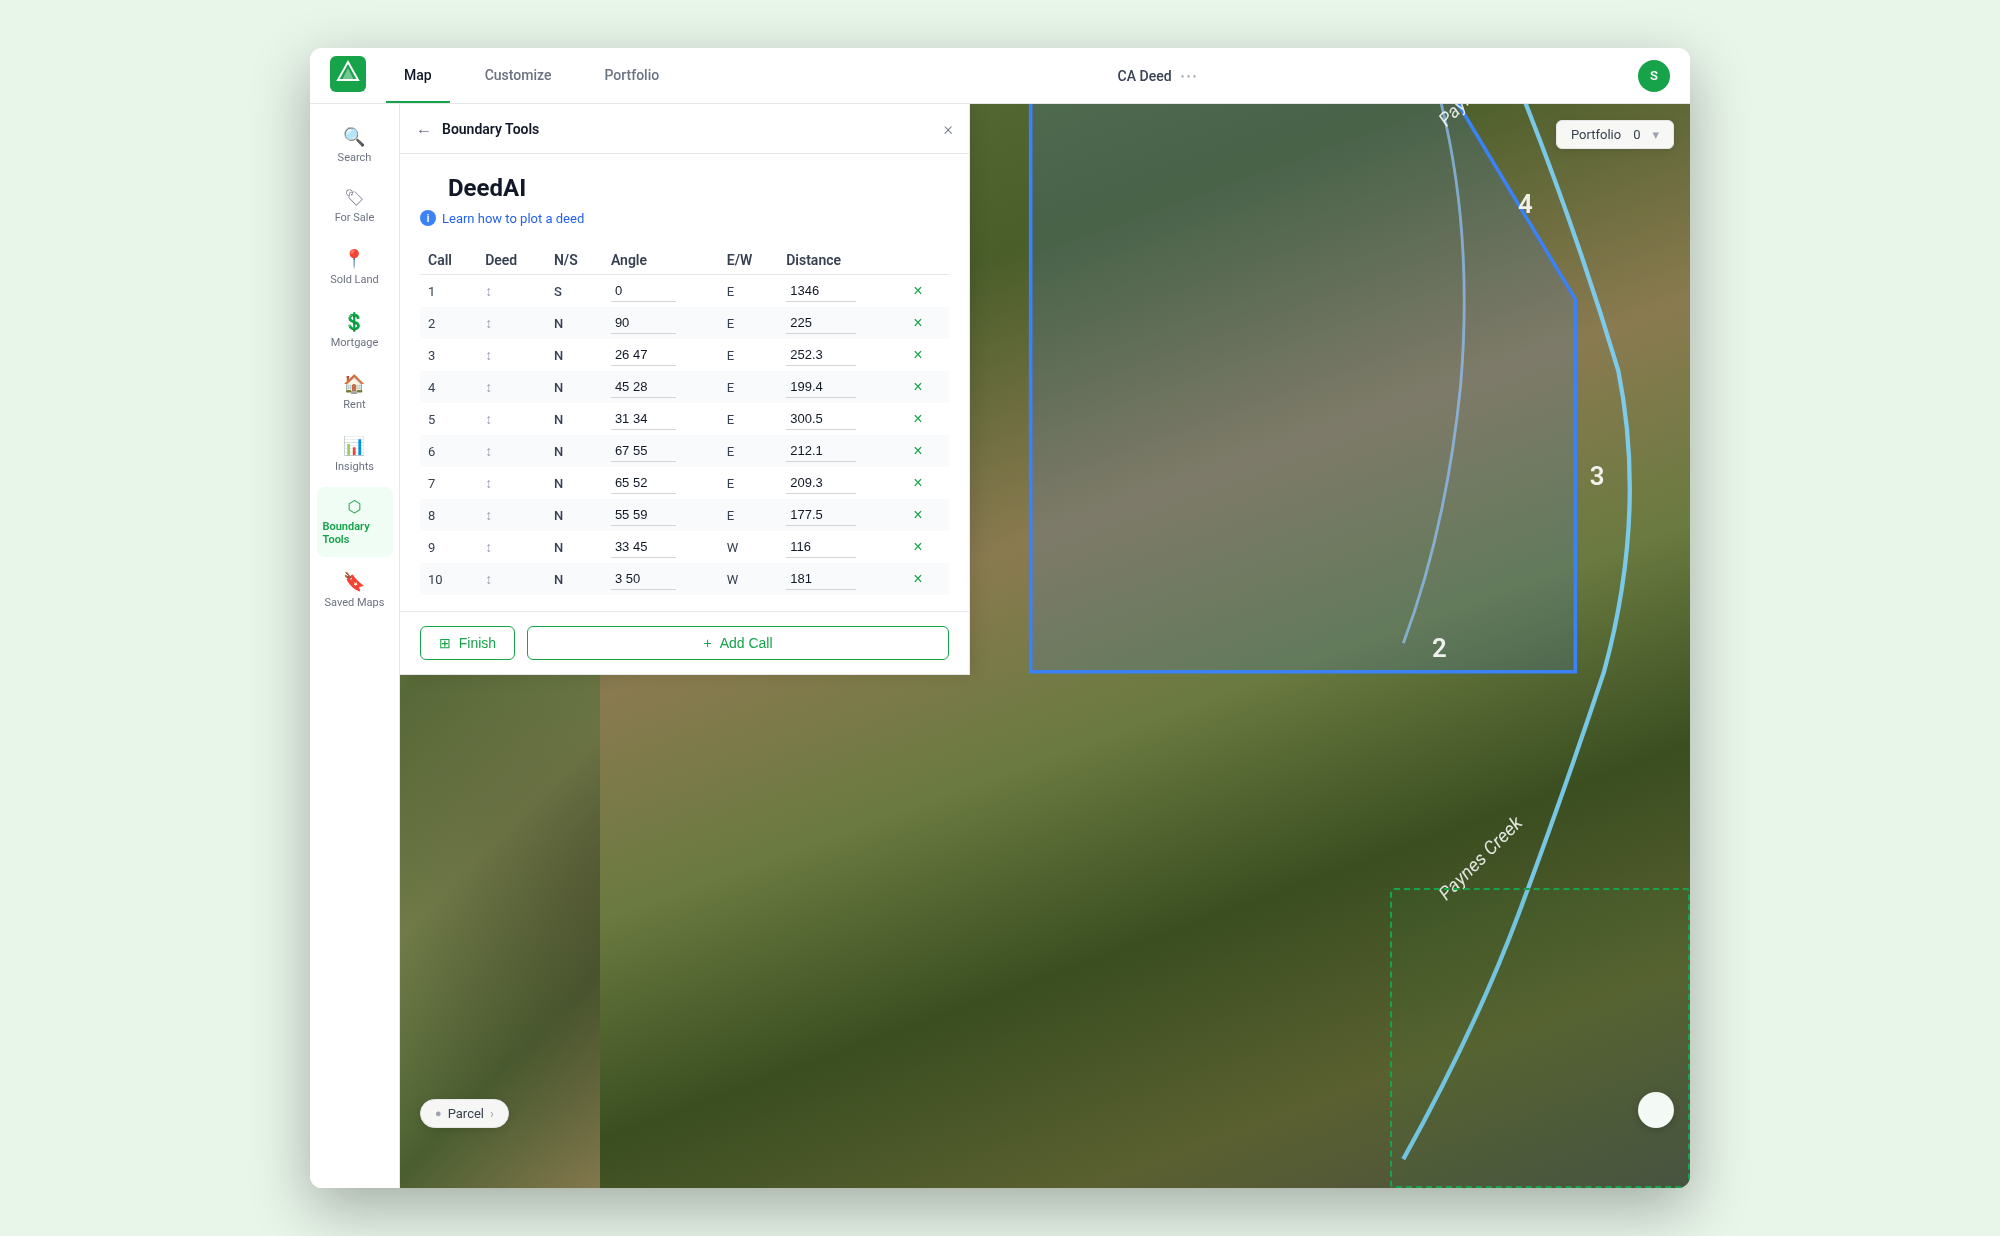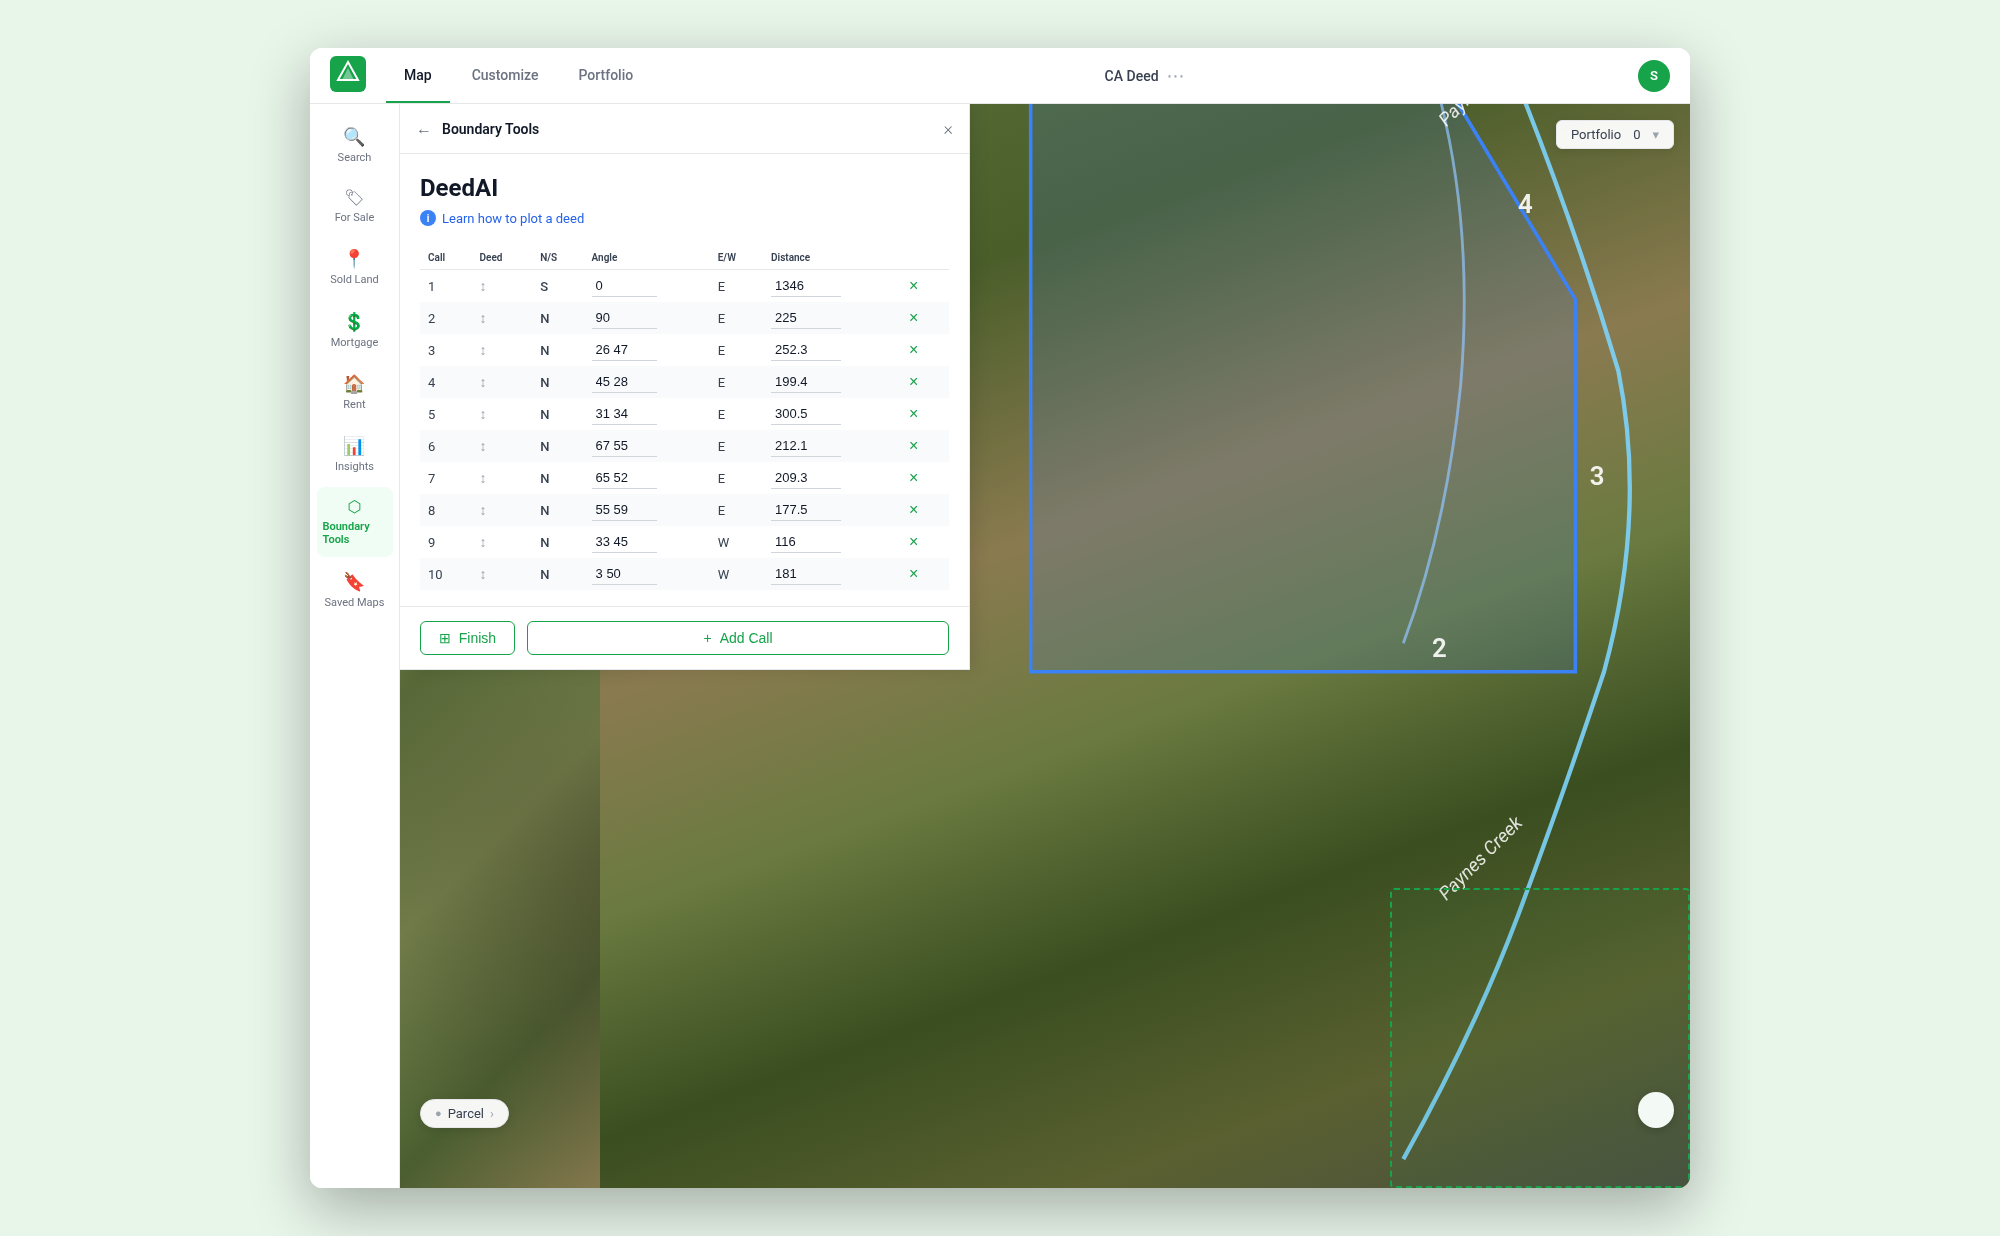--- a/index.html
+++ b/index.html
@@ -33,21 +33,21 @@
       height: 56px;
       background: #fff;
       border-bottom: 1px solid #e5e7eb;
       padding: 0 20px;
       flex-shrink: 0;
       z-index: 10;
     }
 
     .top-tabs {
       display: flex;
-      gap: 4px;
+      gap: 17px;
       height: 100%;
       align-items: flex-end;
     }
 
     .top-tab {
       padding: 0 18px;
       height: 100%;
       display: flex;
       align-items: center;
       font-size: 14px;
@@ -295,20 +295,21 @@
     .panel-body {
       padding: 20px 20px 16px;
       overflow-y: auto;
     }
 
     .panel-title {
       font-size: 24px;
       font-weight: 700;
       color: #111827;
       margin-bottom: 8px;
+      margin-left: 28px;
     }
 
     .panel-subtitle {
       display: flex;
       align-items: center;
       gap: 6px;
       font-size: 13px;
       color: #2563eb;
       margin-bottom: 20px;
       cursor: pointer;
@@ -328,21 +329,21 @@
       flex-shrink: 0;
     }
 
     
     .deed-table {
       width: 100%;
       border-collapse: collapse;
     }
 
     .deed-table th {
-      font-size: 10px;
+      font-size: 14px;
       font-weight: 600;
       color: #374151;
       text-align: left;
       padding: 6px 8px;
       border-bottom: 1px solid #e5e7eb;
     }
 
     .deed-table td {
       padding: 5px 8px;
       font-size: 13px;

